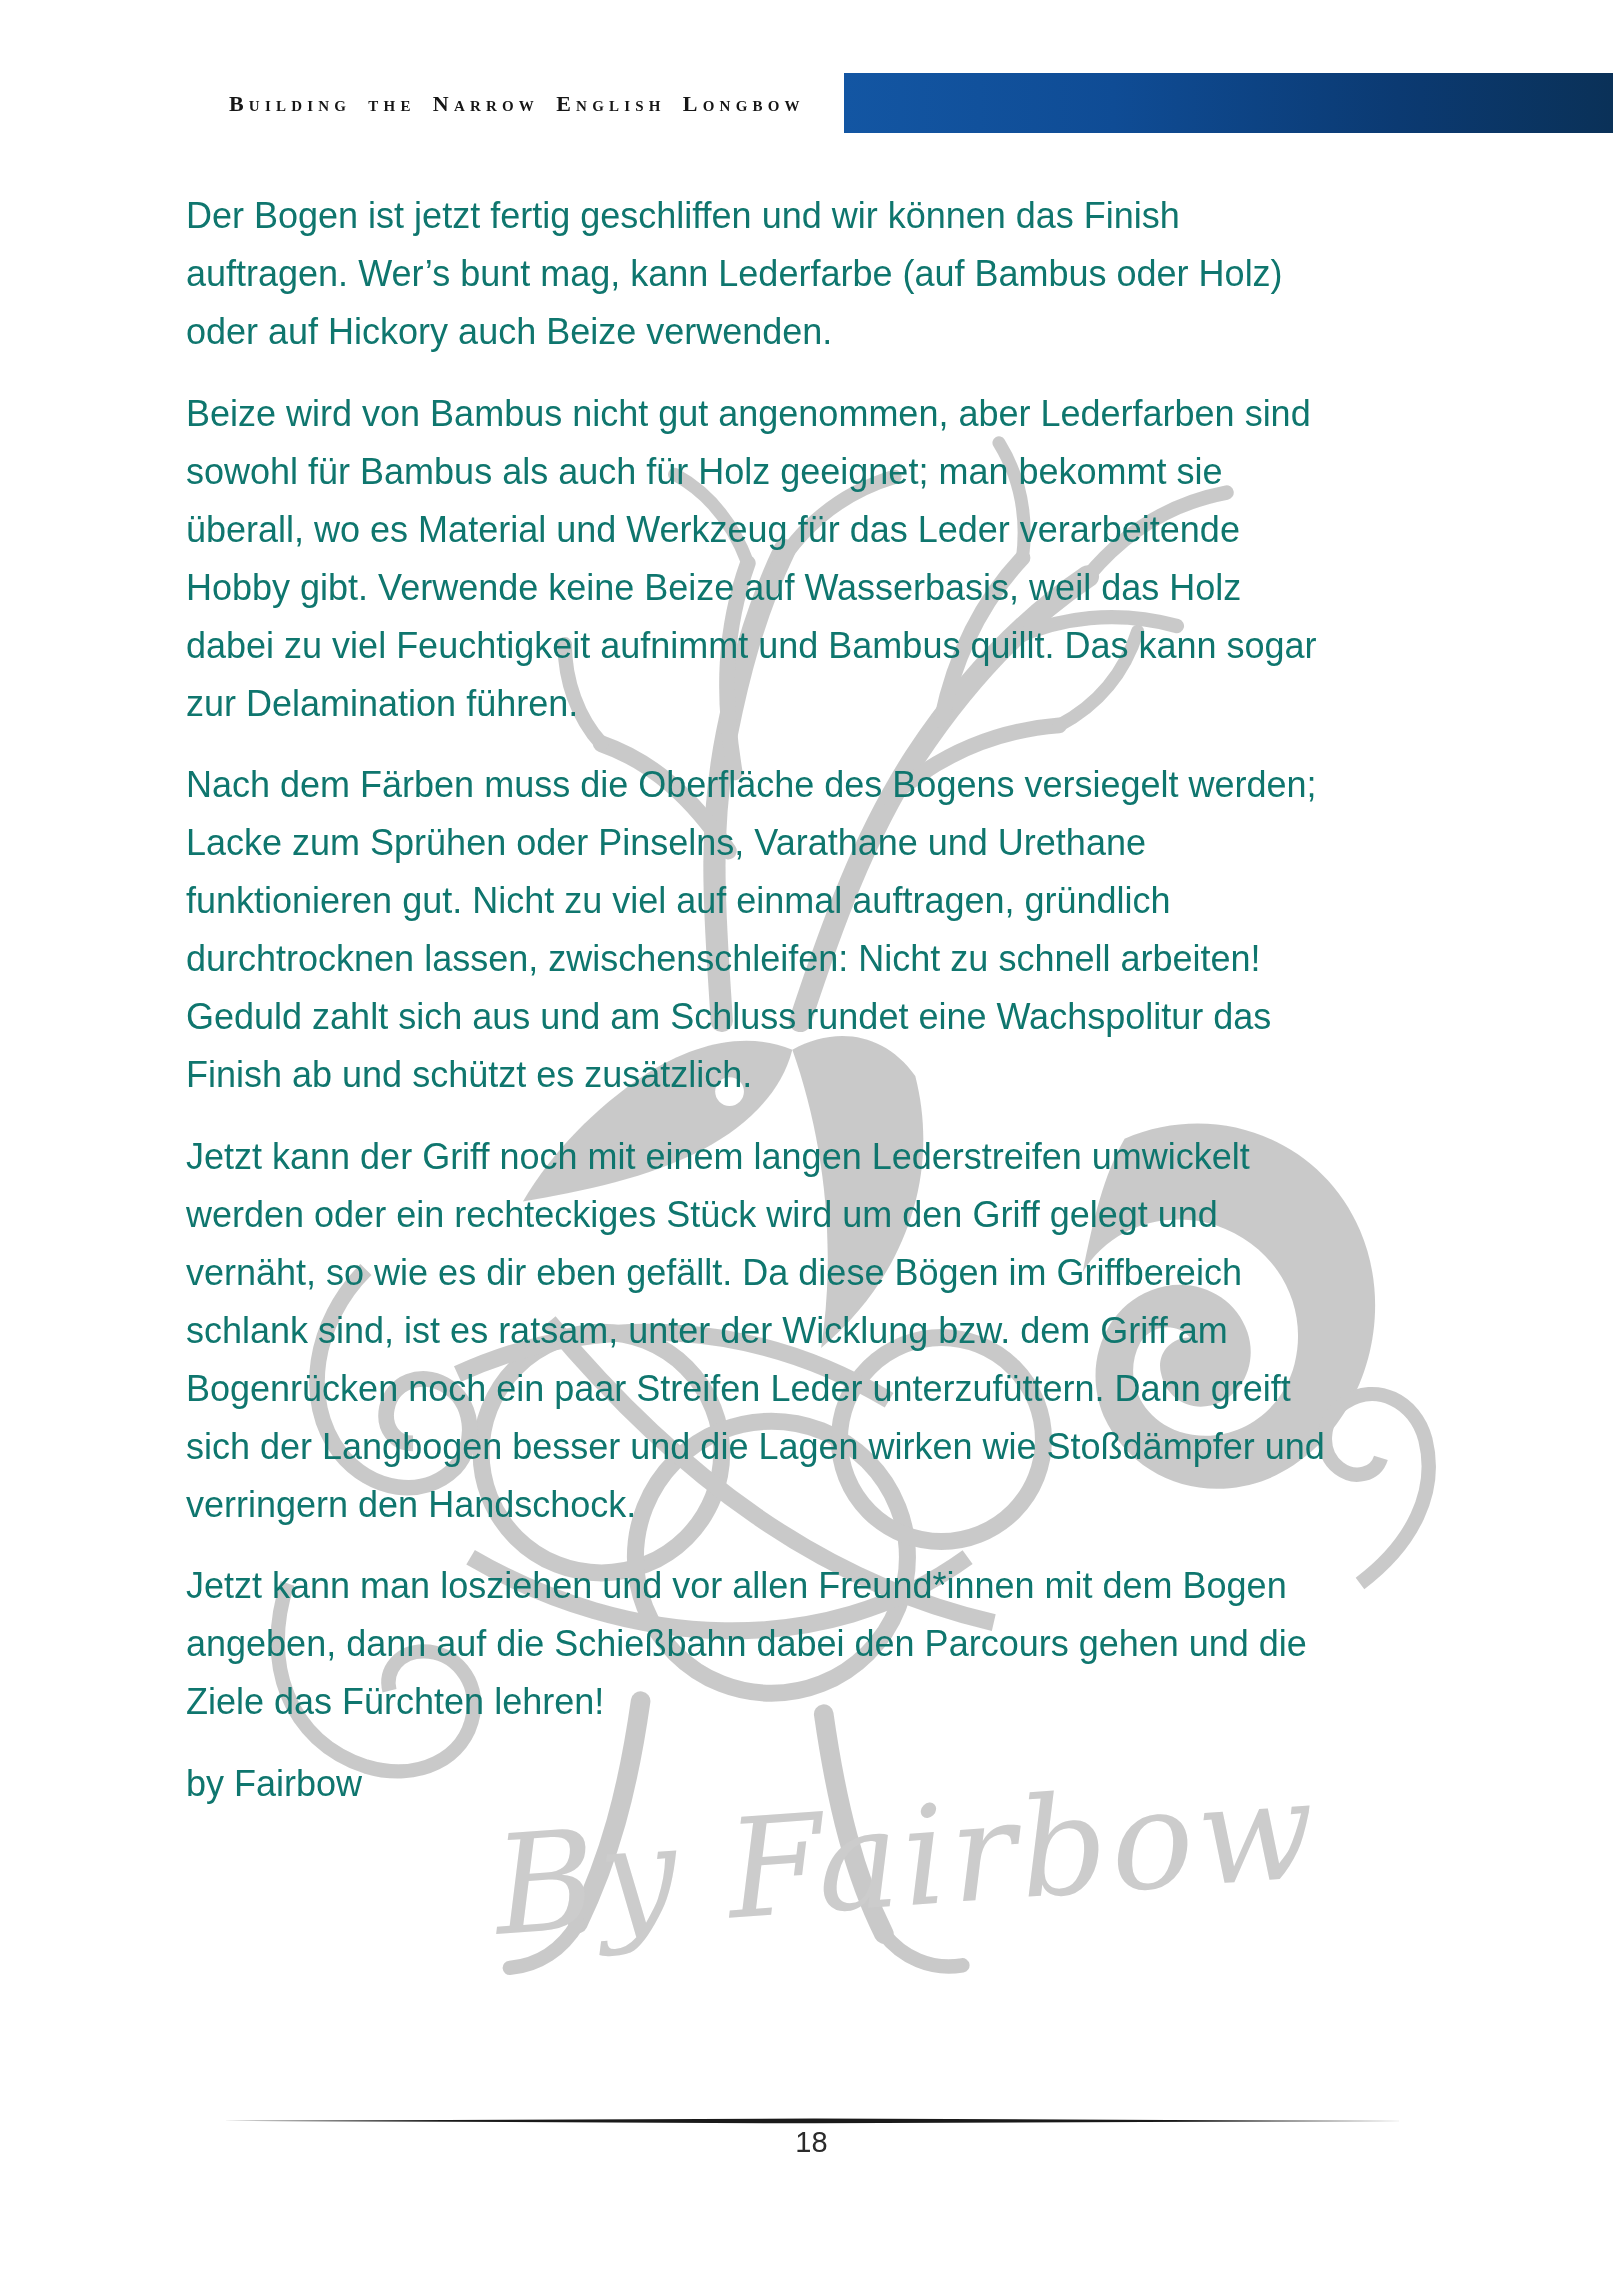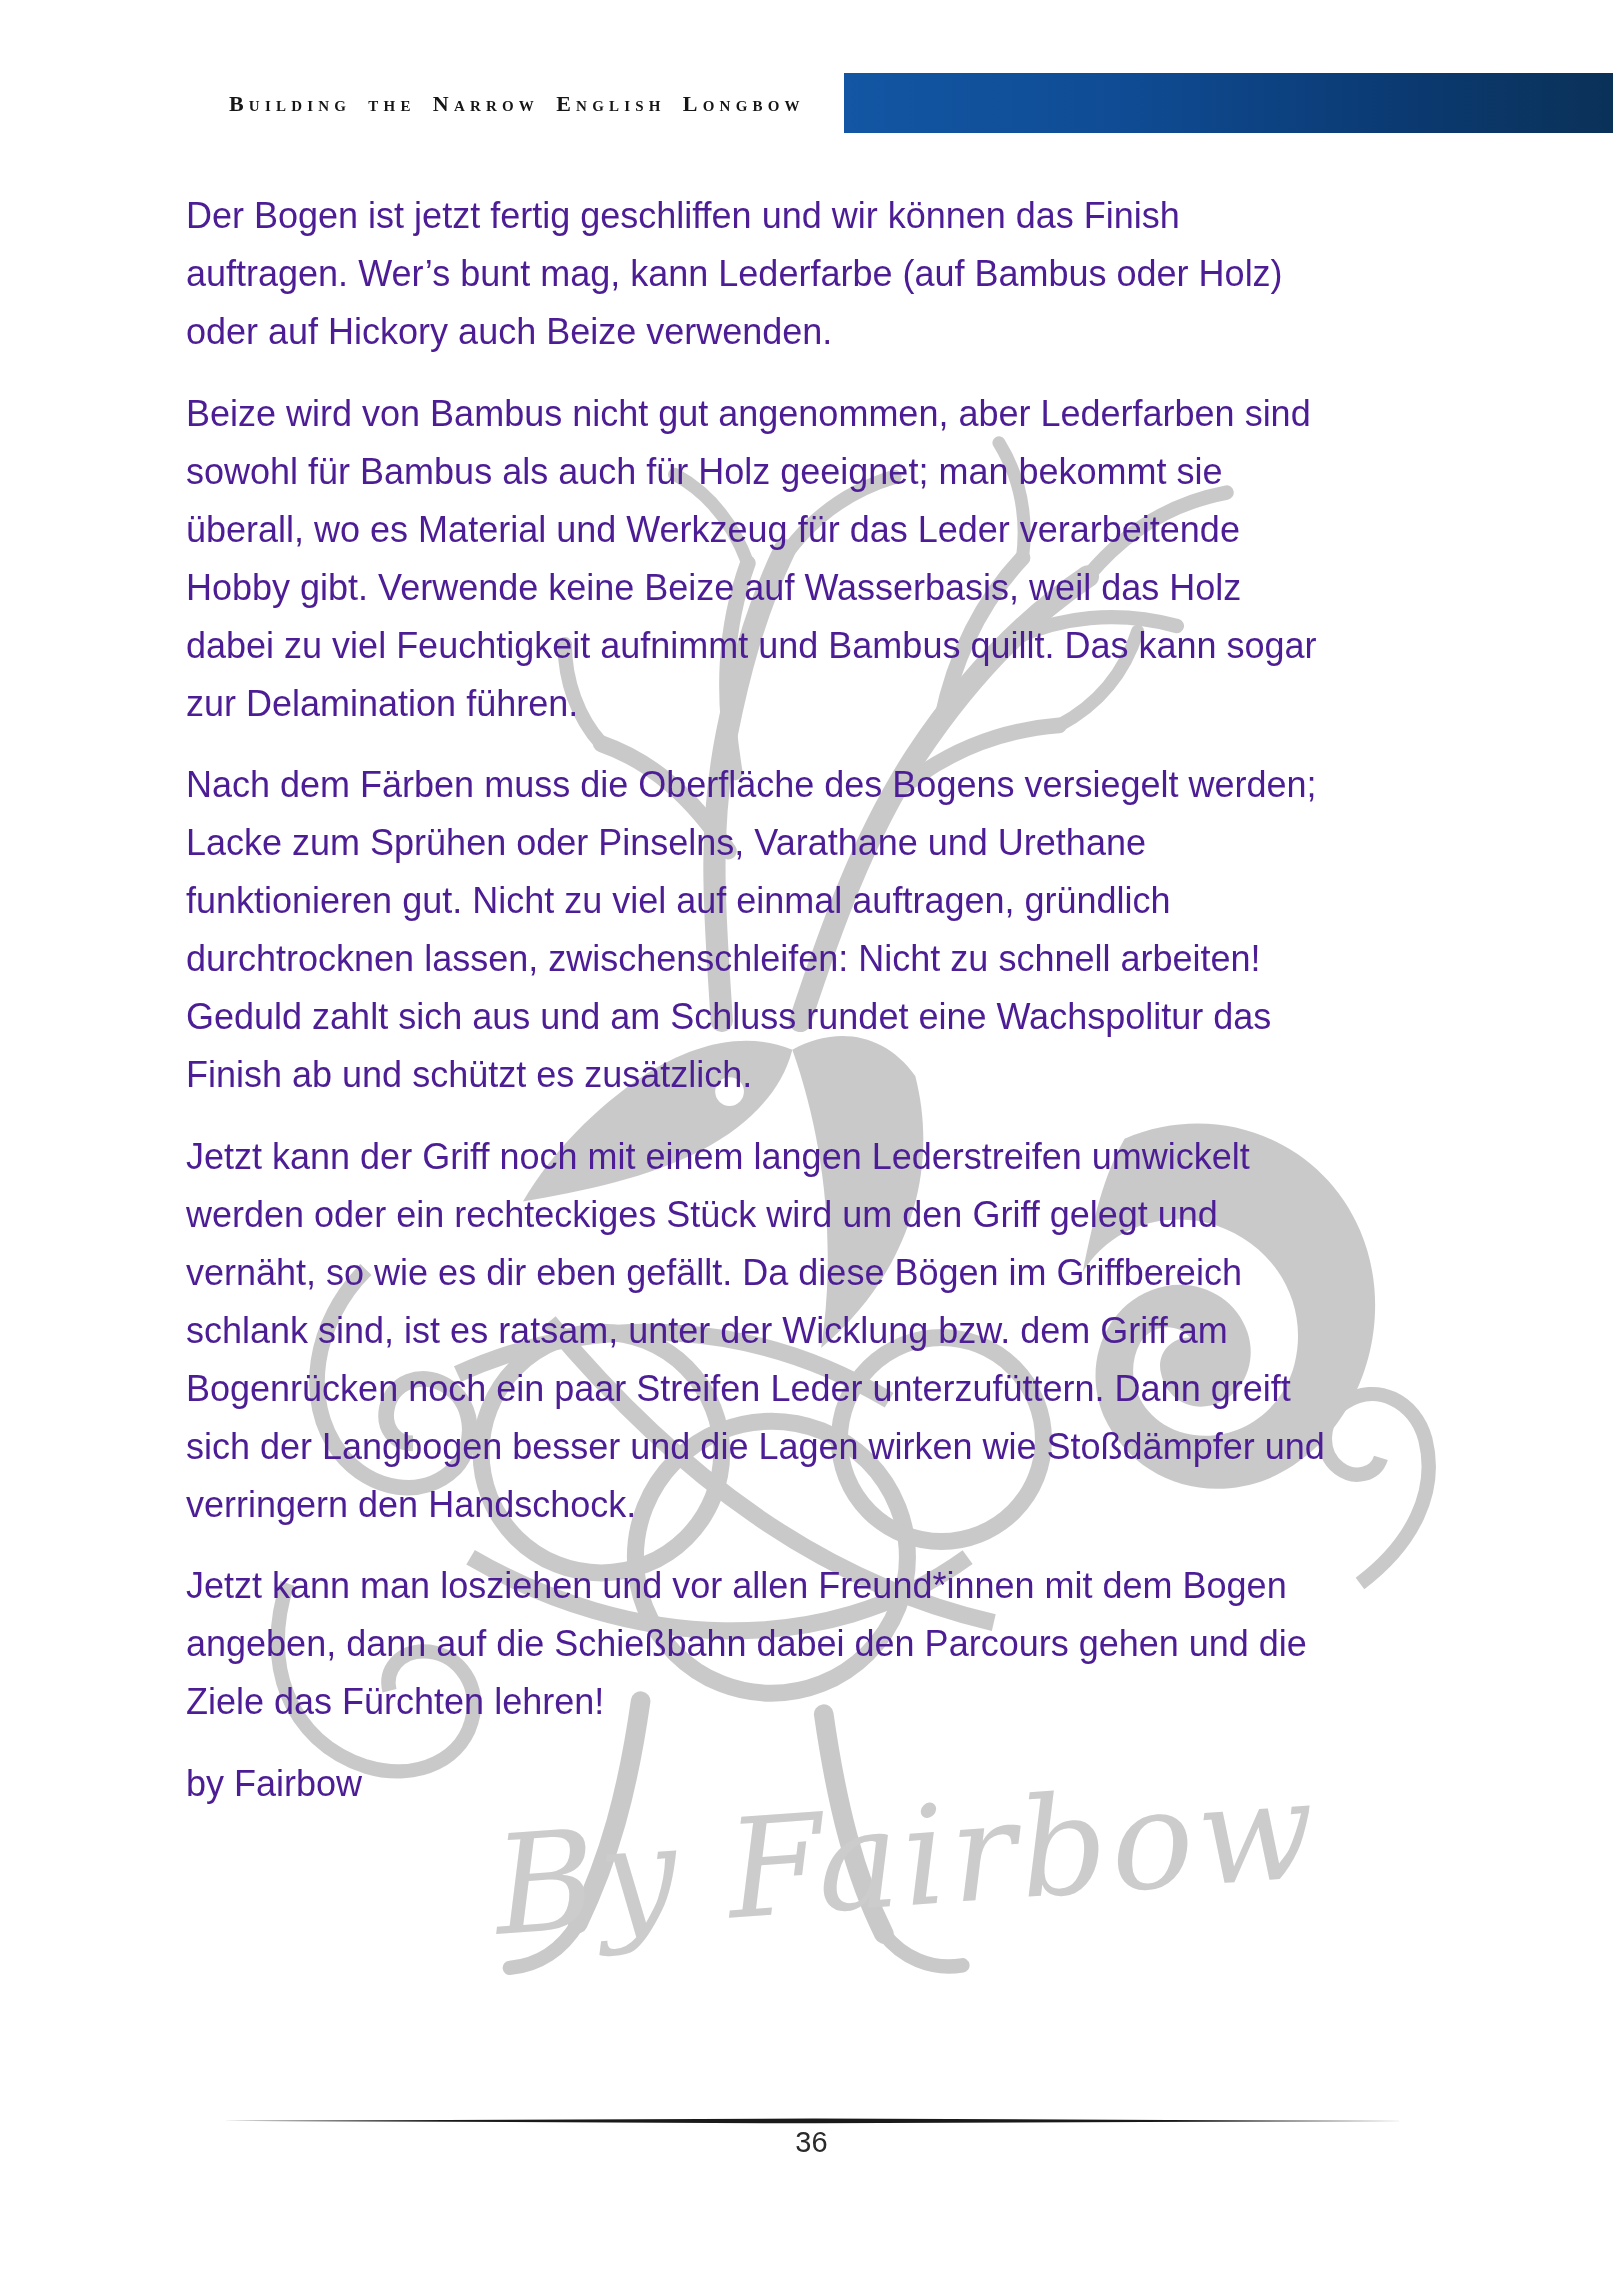--- a/index.html
+++ b/index.html
@@ -66,21 +66,21 @@
     white-space: nowrap;
   }
   
   .doc-text {
     position: absolute;
     left: 186px;
     top: 187px;
     width: 1341px;
     font-size: 36px;
     line-height: 58px;
-    color: #4c1d95;
+    color: #0f766e;
   }
   .doc-text p {
     margin: 0 0 23.6px 0;
     white-space: pre-line;
   }
   
   .footer-divider {
     position: absolute;
     left: 222px;
     top: 2118px;
@@ -182,16 +182,16 @@
 verringern den Handschock.</p>
     <p>Jetzt kann man losziehen und vor allen Freund*innen mit dem Bogen
 angeben, dann auf die Schießbahn dabei den Parcours gehen und die
 Ziele das Fürchten lehren!</p>
     <p>by Fairbow</p>
   </div>
 
   <svg class="footer-divider" viewBox="0 0 1810 9" preserveAspectRatio="none" xmlns="http://www.w3.org/2000/svg" aria-hidden="true">
     <polygon points="0,4.5 905,0.8 1810,4.5 905,8.2" fill="#1a1a1a"></polygon>
   </svg>
-  <div class="page-number">36</div>
+  <div class="page-number">18</div>
 
 </div>
 
 
 </body></html>

